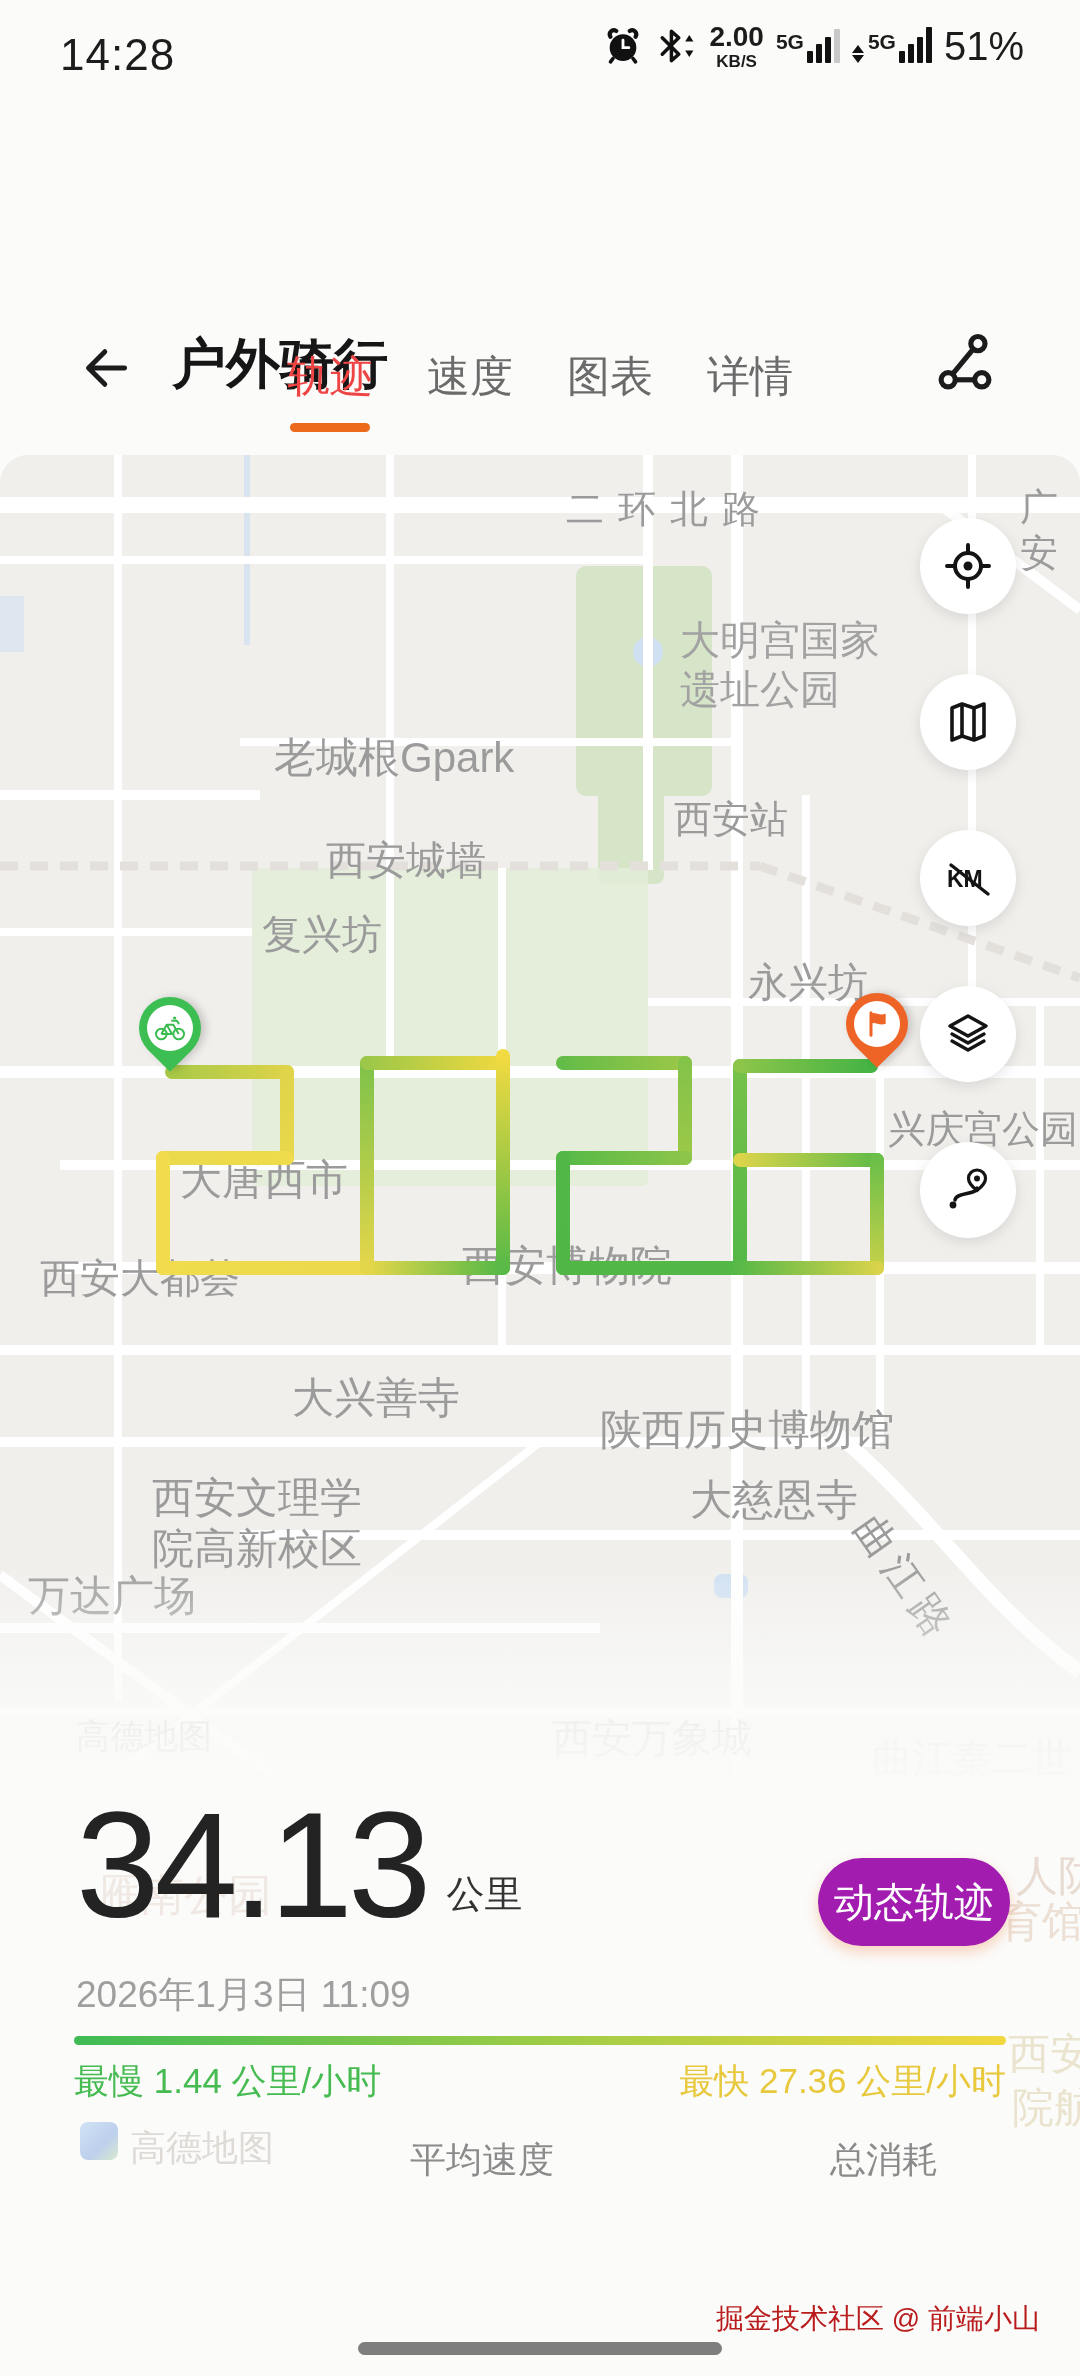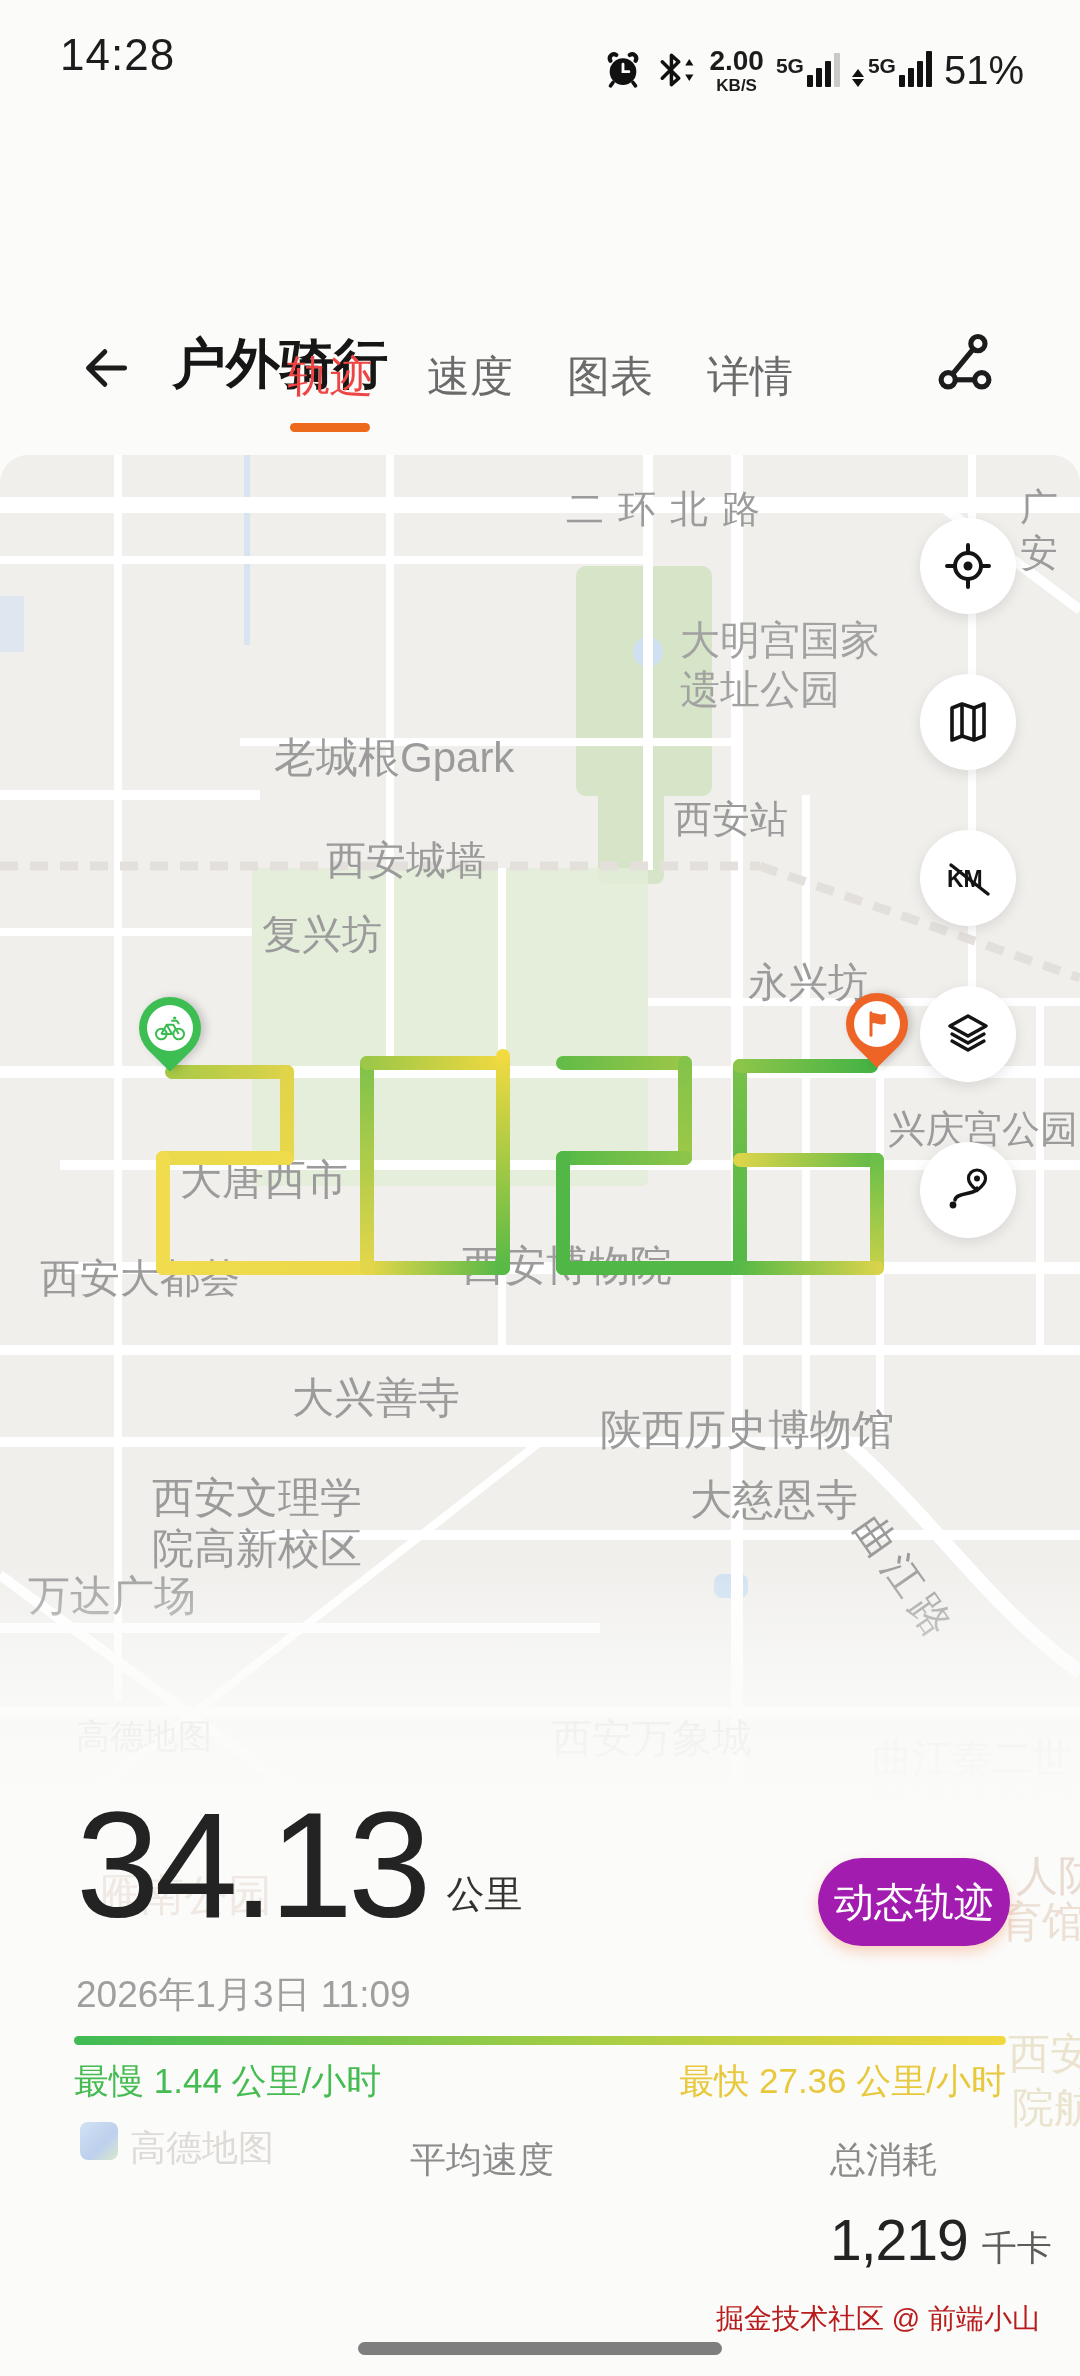--- a/index.html
+++ b/index.html
@@ -2,21 +2,21 @@
 <html><head>
 <meta charset="utf-8">
 <style>
   * { margin:0; padding:0; box-sizing:border-box; }
   html,body { width:1080px; height:2376px; overflow:hidden; }
   body { position:relative; background:#fbfbfa; font-family:"Liberation Sans","DejaVu Sans",sans-serif; color:#1c1c1c; }
 
   
   #statusbar { position:absolute; left:0; top:0; width:1080px; height:100px; }
   #status-time { position:absolute; left:60px; top:30px; font-size:44px; font-weight:500; letter-spacing:1px; }
-  #status-right { position:absolute; right:56px; top:40px; height:60px; display:flex; align-items:center; gap:12px; }
+  #status-right { position:absolute; right:56px; top:16px; height:60px; display:flex; align-items:center; gap:12px; }
   .sb-icon { display:block; }
   .net-speed { display:flex; flex-direction:column; align-items:center; line-height:1; }
   .net-speed .v { font-size:28px; font-weight:700; }
   .net-speed .u { font-size:17px; font-weight:700; margin-top:2px; }
   .sim { display:flex; align-items:flex-end; gap:3px; }
   .sim .g { font-size:21px; font-weight:700; line-height:1; align-self:flex-start; margin-top:2px; }
   .bars { display:flex; align-items:flex-end; gap:3px; height:34px; }
   .bars i { width:6px; background:#111; border-radius:1px; display:block; }
   .updown { display:flex; flex-direction:column; gap:2px; margin-right:1px; }
   .updown i { width:0; height:0; border-left:6px solid transparent; border-right:6px solid transparent; display:block; }
@@ -415,20 +415,16 @@
 <div id="date-line">2026年1月3日 11:09</div>
 <div id="speed-bar"></div>
 <div id="slow-label">最慢 1.44 公里/小时</div>
 <div id="fast-label">最快 27.36 公里/小时</div>
 <div id="stats-row">
     <div class="stat" style="left: 410px;">
       <div class="stat-label">平均速度</div>
     </div>
     <div class="stat" style="left: 830px;">
       <div class="stat-label">总消耗</div>
-      <div class="stat-value-row">
-        <span class="stat-value">1,219</span>
-        <span class="stat-unit">千卡</span>
-      </div>
     </div>
   </div>
 <div id="footer-watermark">掘金技术社区 @ 前端小山</div>
 <div id="home-indicator"></div>
 
 </body></html>

